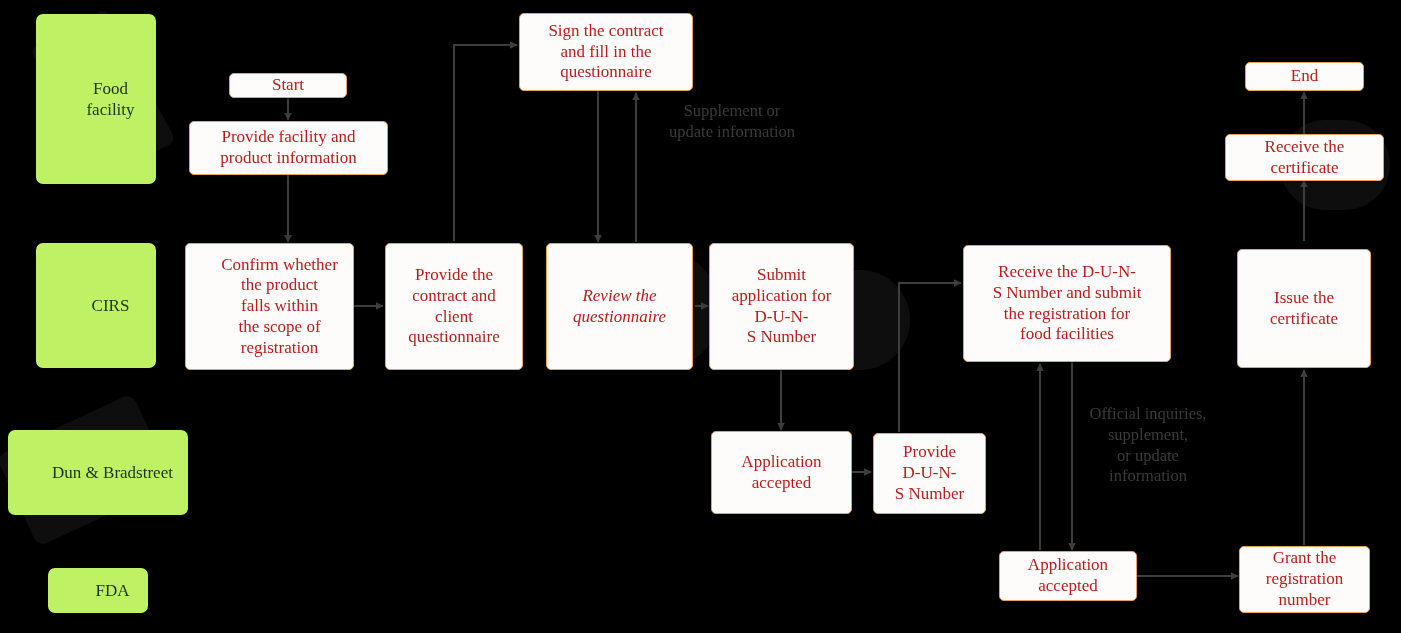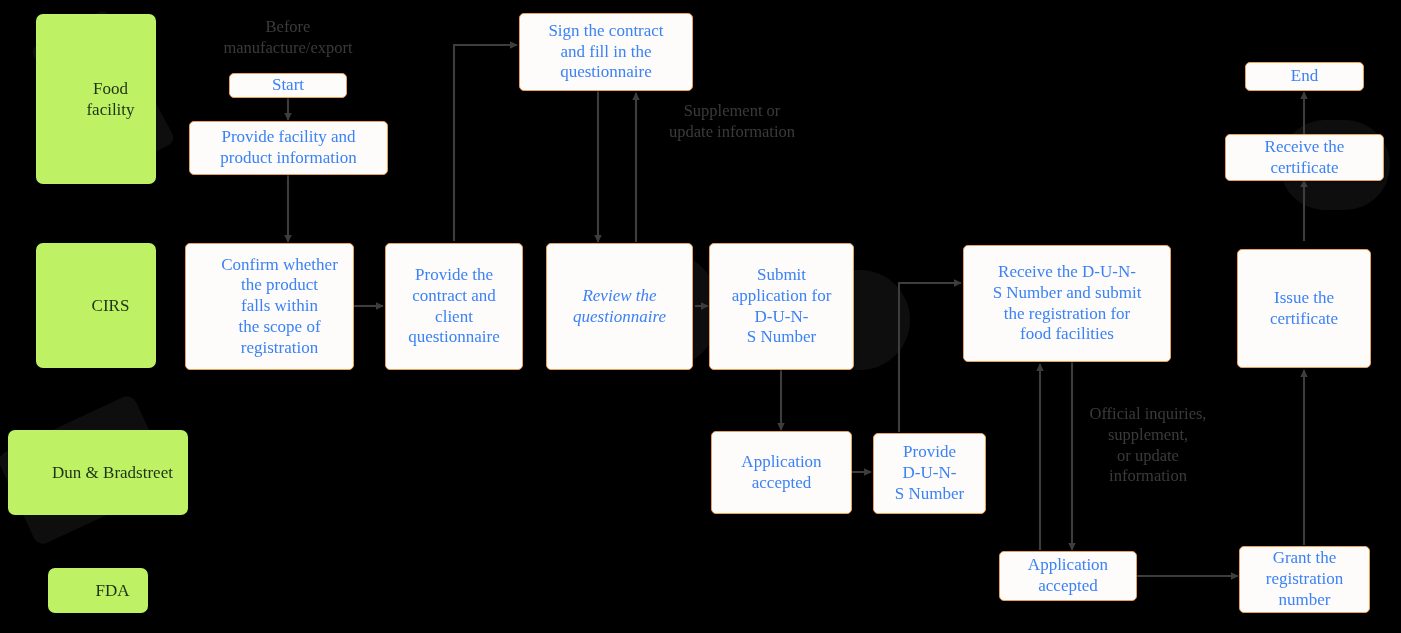--- a/index.html
+++ b/index.html
@@ -27,21 +27,21 @@
     left: 0; top: 0;
     width: 1401px;
     height: 633px;
   }
   .node {
     position: absolute;
     box-sizing: border-box;
     background: #fdfcfa;
     border: 1.6px solid #e8a159;
     border-radius: 5px;
-    color: #3b82f6;
+    color: #b91c1c;
     display: flex;
     align-items: center;
     justify-content: center;
     text-align: center;
     line-height: 1.22;
     font-size: 17px;
     padding: 2px 4px;
     z-index: 5;
     box-shadow: 0 1px 2px rgba(0,0,0,0.45);
   }
@@ -130,22 +130,20 @@
   <div class="lane" style="left:36px;top:243px;width:120px;height:125px;">
     <span>CIRS</span>
   </div>
   <div class="lane" style="left:8px;top:430px;width:180px;height:85px;">
     <span>Dun &amp; Bradstreet</span>
   </div>
   <div class="lane" style="left:48px;top:568px;width:100px;height:45px;">
     <span>FDA</span>
   </div>
 
-  <div class="note" style="left: 192px; top: 17px; width: 192px; white-space: pre-line;">Before
-manufacture/export</div>
   <div class="note" style="left: 640px; top: 101px; width: 184px; white-space: pre-line;">Supplement or
 update information</div>
   <div class="note" style="left: 1080px; top: 404px; width: 136px; white-space: pre-line;">Official inquiries,
 supplement,
 or update
 information</div>
 
   <div class="node" style="left:229px;top:73px;width:118px;height:25px;">
     <span>Start</span>
   </div>

